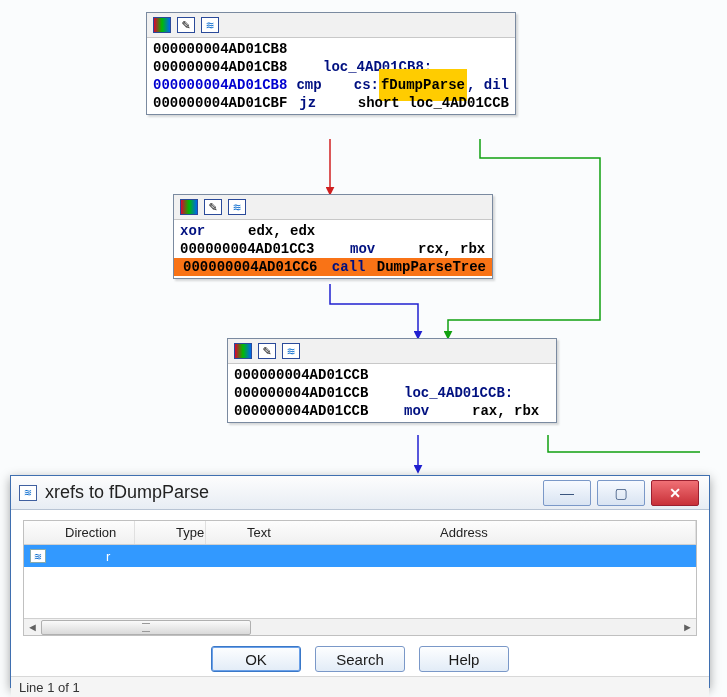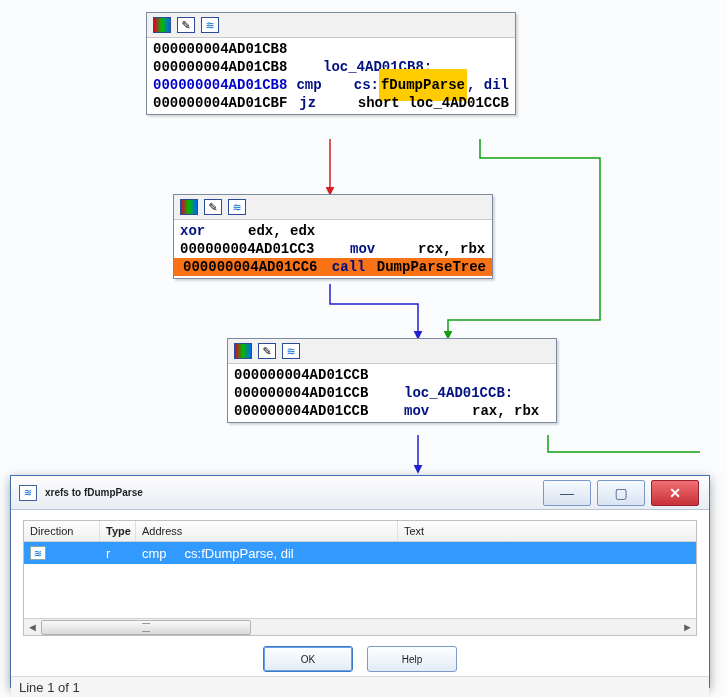--- a/index.html
+++ b/index.html
@@ -70,21 +70,21 @@
     border-bottom: 1px solid #b8c4d4;
     display: flex; align-items: center;
     padding-left: 8px;
   }
   .title-icon {
     width: 18px; height: 16px;
     border: 1px solid #4060a0; background: #fff;
     margin-right: 8px;
     display:flex;align-items:center;justify-content:center;font-size:10px;
   }
-  .title-text { flex: 1; font-size: 10px; color: #222; font-weight: bold; }
+  .title-text { flex: 1; font-size: 18px; color: #222; }
   .winbtns { display: flex; }
   .winbtn {
     width: 48px; height: 26px; margin-right: 6px;
     border: 1px solid #7a98c8; border-radius: 2px;
     background: linear-gradient(#f7faff,#d9e4f2);
     display:flex;align-items:center;justify-content:center;
     font-size: 14px; color: #3a557e;
   }
   .winbtn.close {
     background: linear-gradient(#f07075,#c83038);
@@ -101,24 +101,25 @@
     overflow: hidden;
   }
   .list-headers {
     display: flex;
     border-bottom: 1px solid #d0d0d0;
     background: linear-gradient(#fdfdfd,#f0f0f0);
   }
   .lh {
     padding: 4px 6px;
     border-right: 1px solid #e0e0e0;
-    font-size: 11px;
+    font-size: 13px;
     color: #222;
     overflow: hidden;
     white-space: nowrap;
+    margin-left: 35px;
   }
   .list-rows { flex:1; background:#fff; }
   .list-row {
     display: flex; align-items: center;
     height: 22px;
     font-size: 13px;
   }
   .list-row.selected { background: #3299ff; color: #fff; }
   .cell { padding: 0 6px; overflow: hidden; white-space: nowrap; }
   .scrollbar {
@@ -141,21 +142,21 @@
     border:1px solid #b0b0b0; border-radius:2px;
   }
   .buttons {
     display:flex; justify-content:center; gap:14px;
     padding: 10px 0 4px 0;
   }
   .btn {
     width: 90px; height: 26px;
     border: 1px solid #7a98c8; border-radius: 3px;
     background: linear-gradient(#fdfeff,#e2ecf7);
-    color:#1b1b1b; font-size:10px;
+    color:#1b1b1b; font-size:15px;
     display:flex;align-items:center;justify-content:center;
   }
   .btn.default { border-color:#3a78c8; box-shadow: 0 0 0 1px #6aa0e8 inset; }
   .status {
     border-top: 1px solid #d8d8d8;
     padding: 3px 8px;
     font-size: 13px;
     color: #333;
     background: #f5f5f5;
   }
@@ -268,43 +269,43 @@
     <div class="winbtns">
       <div class="winbtn">—</div>
       <div class="winbtn">▢</div>
       <div class="winbtn close">✕</div>
     </div>
   </div>
   <div class="listarea">
     <div class="list">
       <div class="list-headers">
         <div class="lh" style="width:76px;">Direction</div>
-        <div class="lh" style="width:36px;font-weight:bold;">Type</div>
+        <div class="lh" style="width:36px;">Type</div>
+        <div class="lh" style="flex:1;border-right:none;">Text</div>
         <div class="lh" style="width:262px;">Address</div>
-        <div class="lh" style="flex:1;border-right:none;">Text</div>
       </div>
       <div class="list-rows">
         <div class="list-row selected">
           <div class="cell" style="width:76px;display:flex;align-items:center;gap:4px;">
             <span class="title-icon" style="margin:0;border-color:#8aa;width:16px;height:14px;color:#06c;">≋</span>
             <span></span>
           </div>
           <div class="cell" style="width:36px;">r</div>
-          <div class="cell" style="flex:1;white-space:pre;">cmp     cs:fDumpParse, dil</div>
         </div>
       </div>
       <div class="scrollbar">
         <div class="sb-arrow">◄</div>
         <div class="sb-track">
           <div class="sb-thumb">
             <div style="position:absolute;left:50%;top:2px;width:8px;border-top:1px solid #999;border-bottom:1px solid #999;height:9px;transform:translateX(-50%);"></div>
           </div>
         </div>
         <div class="sb-arrow">►</div>
       </div>
     </div>
     <div class="buttons">
       <div class="btn default">OK</div>
+      <div class="btn">Search</div>
       <div class="btn">Help</div>
     </div>
   </div>
   <div class="status">Line 1 of 1</div>
 </div>
 
 </body></html>

